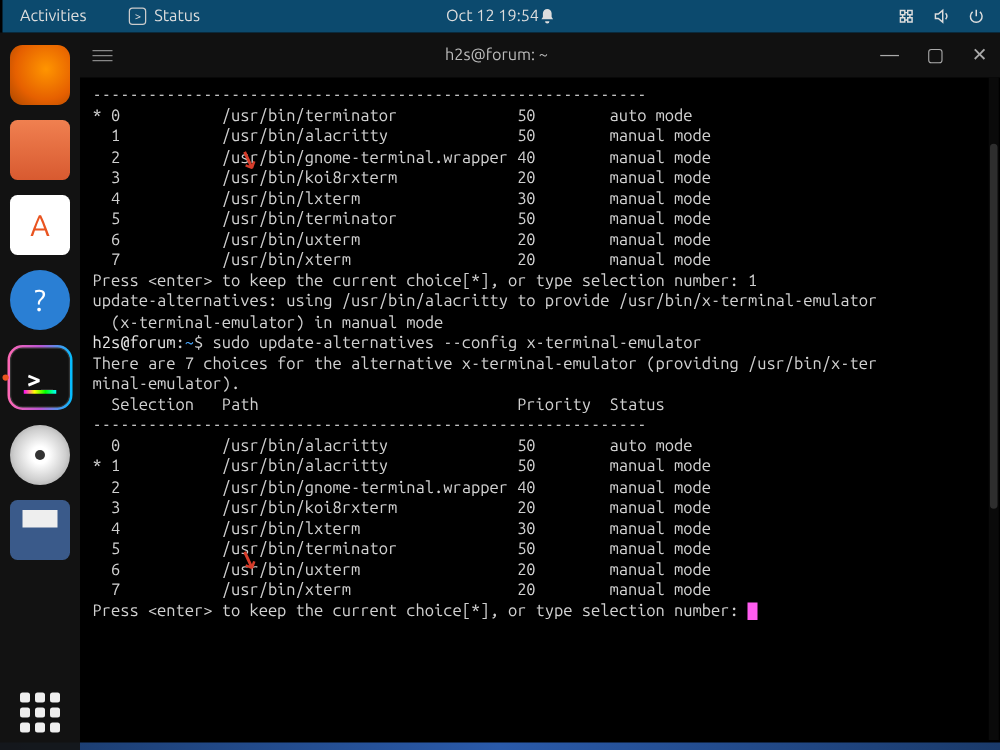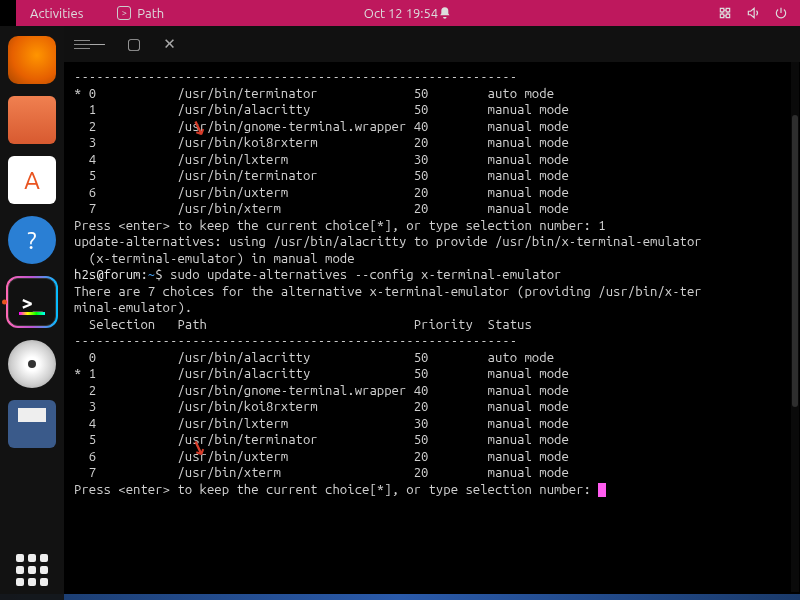--- a/index.html
+++ b/index.html
@@ -4,22 +4,22 @@
 <style>
   * { margin: 0; padding: 0; box-sizing: border-box; }
   body {
     width: 800px; height: 600px;
     background: #000; overflow: hidden;
     font-family: "Ubuntu", "DejaVu Sans", sans-serif;
     position: relative;
   }
   
   .topbar {
-    position: absolute; top: 0; left: 16px; right: 0; height: 26px;
-    background: #be185d; color: #ddd;
+    position: absolute; top: 0; left: 2px; right: 0; height: 26px;
+    background: #0c4a6e; color: #ddd;
     display: flex; align-items: center; font-size: 13px;
     z-index: 10;
   }
   .topbar .activities { padding: 0 14px; }
   .topbar .appmenu { display: flex; align-items: center; gap: 6px; padding-left: 20px; }
   .topbar .appmenu .icn { width: 14px; height: 14px; border: 1px solid #ccc; border-radius: 3px; display: inline-flex; align-items: center; justify-content: center; font-size: 9px; }
   .topbar .clock { position: absolute; left: 50%; transform: translateX(-50%); display: flex; align-items: center; }
   .topbar .tray { margin-left: auto; padding-right: 12px; display: flex; align-items: center; gap: 14px; }
   .topbar .tray svg { fill: #ddd; }
 
@@ -95,21 +95,21 @@
   .taskbar { position:absolute; left:0; right:0; bottom:0; height:6px;
     background: linear-gradient(90deg,#1a3a6a,#2a5aaa,#1a3a6a); }
 </style>
 </head>
 <body>
 
 <div class="topbar">
   <div class="activities">Activities</div>
   <div class="appmenu">
     <span class="icn">&gt;</span>
-    <span>Path</span>
+    <span>Status</span>
   </div>
   <div class="clock">
     <span>Oct 12  19:54</span>
     <svg width="14" height="14" viewBox="0 0 24 24">
         <path fill="#ddd" d="M12 2a6 6 0 0 0-6 6v5l-2 3h16l-2-3V8a6 6 0 0 0-6-6zm0 20a3 3 0 0 0 3-3H9a3 3 0 0 0 3 3z"></path>
       </svg>
   </div>
   <div class="tray">
     <svg width="14" height="14" viewBox="0 0 24 24">
         <path d="M4 4h6v6H4zM14 4h6v6h-6zM4 14h6v6H4zM14 14h6v6h-6zM10 7h4M7 10v4M17 10v4M10 17h4" stroke="#ddd" stroke-width="2" fill="none"></path>
@@ -149,20 +149,21 @@
   </div>
 </div>
 
 <div class="termwin">
   <div class="term-titlebar">
     <span class="hamb">
         <span></span>
         <span></span>
         <span></span>
       </span>
+    <span class="title">h2s@forum: ~</span>
     <div class="winbtns">
       <span>—</span>
       <span>▢</span>
       <span>✕</span>
     </div>
   </div>
 
   <div class="term-body" id="term"><div class="row">------------------------------------------------------------</div><div class="row">* 0           /usr/bin/terminator             50        auto mode</div><div class="row">  1           /usr/bin/alacritty              50        manual mode</div><div class="row">  2           /usr/bin/gnome-terminal.wrapper 40        manual mode</div><div class="row">  3           /usr/bin/koi8rxterm             20        manual mode</div><div class="row">  4           /usr/bin/lxterm                 30        manual mode</div><div class="row">  5           /usr/bin/terminator             50        manual mode</div><div class="row">  6           /usr/bin/uxterm                 20        manual mode</div><div class="row">  7           /usr/bin/xterm                  20        manual mode</div><div class="row"></div><div class="row">Press &lt;enter&gt; to keep the current choice[*], or type selection number: 1</div><div class="row">update-alternatives: using /usr/bin/alacritty to provide /usr/bin/x-terminal-emulator</div><div class="row">  (x-terminal-emulator) in manual mode</div><div class="row"><span class="green">h2s@forum</span>:<span class="blue">~</span>$ sudo update-alternatives --config x-terminal-emulator</div><div class="row">There are 7 choices for the alternative x-terminal-emulator (providing /usr/bin/x-ter</div><div class="row">minal-emulator).</div><div class="row"></div><div class="row">  Selection   Path                            Priority  Status</div><div class="row">------------------------------------------------------------</div><div class="row">  0           /usr/bin/alacritty              50        auto mode</div><div class="row">* 1           /usr/bin/alacritty              50        manual mode</div><div class="row">  2           /usr/bin/gnome-terminal.wrapper 40        manual mode</div><div class="row">  3           /usr/bin/koi8rxterm             20        manual mode</div><div class="row">  4           /usr/bin/lxterm                 30        manual mode</div><div class="row">  5           /usr/bin/terminator             50        manual mode</div><div class="row">  6           /usr/bin/uxterm                 20        manual mode</div><div class="row">  7           /usr/bin/xterm                  20        manual mode</div><div class="row"></div><div class="row">Press &lt;enter&gt; to keep the current choice[*], or type selection number: <span class="cursor"></span></div></div>
 
   <div class="scrollbar">

